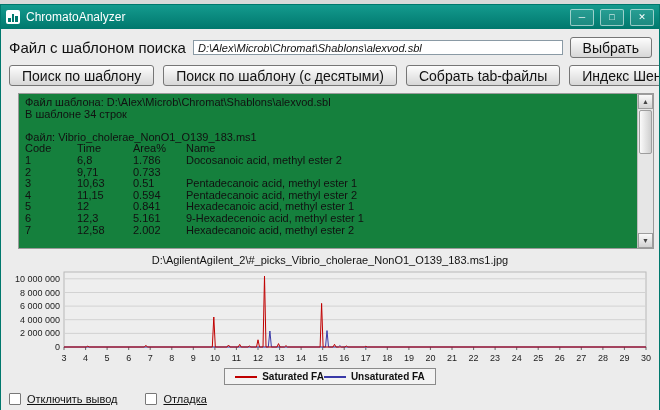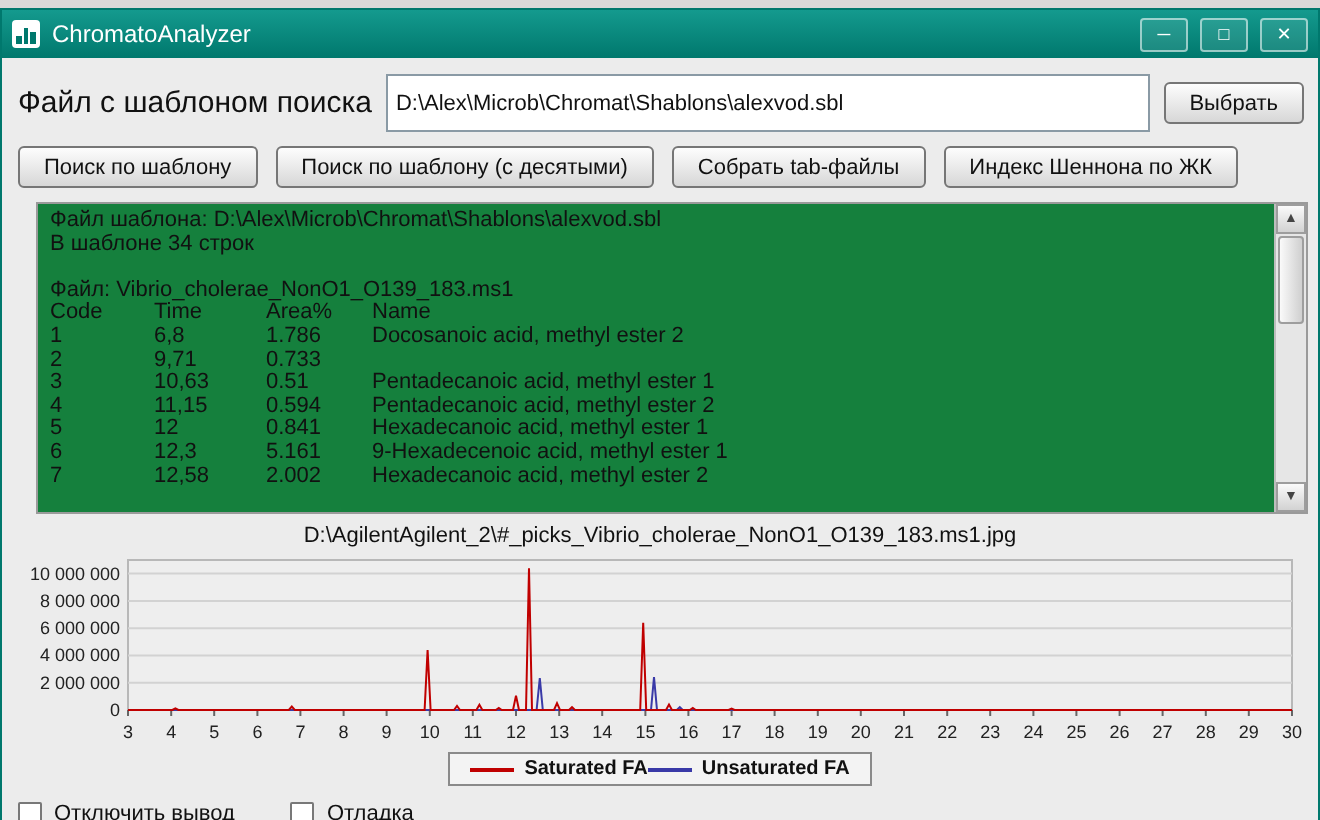--- a/index.html
+++ b/index.html
@@ -8,22 +8,22 @@
   .window{position:absolute;left:0;top:4px;width:660px;height:410px;background:#ececec;border:1px solid #00786d;display:flex;flex-direction:column;overflow:hidden;}
   
   .titlebar{height:24px;flex:0 0 24px;background:linear-gradient(#149a8e,#00786d);display:flex;align-items:center;padding:0 5px;gap:6px;}
   .app-icon{width:14px;height:14px;background:#fff;border-radius:2px;display:flex;align-items:flex-end;justify-content:center;gap:1px;padding:2px;}
   .app-icon i{display:block;width:3px;background:#00786d;}
   .titlebar .title{color:#ffffff;font-size:12px;flex:1;}
   .win-btn{width:24px;height:17px;background:rgba(255,255,255,.10);border:1px solid rgba(255,255,255,.55);color:#fff;font-size:9px;line-height:15px;text-align:center;border-radius:2px;cursor:default;}
   
   .file-row{display:flex;align-items:center;margin:8px 7px 0 8px;gap:7px;}
   .file-row label{font-size:15px;white-space:nowrap;color:#111;}
-  .file-row input{flex:1;height:29px;font-size:11px;border:1px solid #8a9aa5;background:#fff;padding:0 4px;color:#111;}
-  .btn{height:21px;font-size:11px;padding:0 12px;border:1px solid #767676;border-radius:3px;background:linear-gradient(#fdfdfd,#d7d7d7);color:#111;white-space:nowrap;text-align:right;}
+  .file-row input{flex:1;height:15px;font-size:11px;border:1px solid #8a9aa5;background:#fff;padding:0 4px;color:#111;font-style:italic;}
+  .btn{height:21px;font-size:14px;padding:0 12px;border:1px solid #767676;border-radius:3px;background:linear-gradient(#fdfdfd,#d7d7d7);color:#111;white-space:nowrap;text-align:right;}
   
   .toolbar{display:flex;gap:9px;margin:7px 8px 0 8px;}
   
   .output-wrap{position:relative;margin:7px 5px 0 17px;height:156px;border:1px solid #9a9a9a;background:#15803d;flex:0 0 156px;}
   .output{position:absolute;left:0;top:0;right:16px;bottom:0;overflow:hidden;padding:3px 0 0 6px;font-size:11px;line-height:11.6px;color:#111;}
   .out-line{min-height:11.6px;white-space:pre;}
   .out-row{display:grid;grid-template-columns:52px 56px 53px 1fr;min-height:11.6px;}
   .out-row span{white-space:nowrap;overflow:hidden;}
   .vscroll{position:absolute;top:0;right:0;width:16px;height:100%;background:#e6e6e6;border-left:1px solid #bdbdbd;}
   .vs-btn{position:absolute;left:0;width:15px;height:15px;background:linear-gradient(#fafafa,#d2d2d2);border:1px solid #9d9d9d;font-size:7px;line-height:13px;text-align:center;color:#444;}

